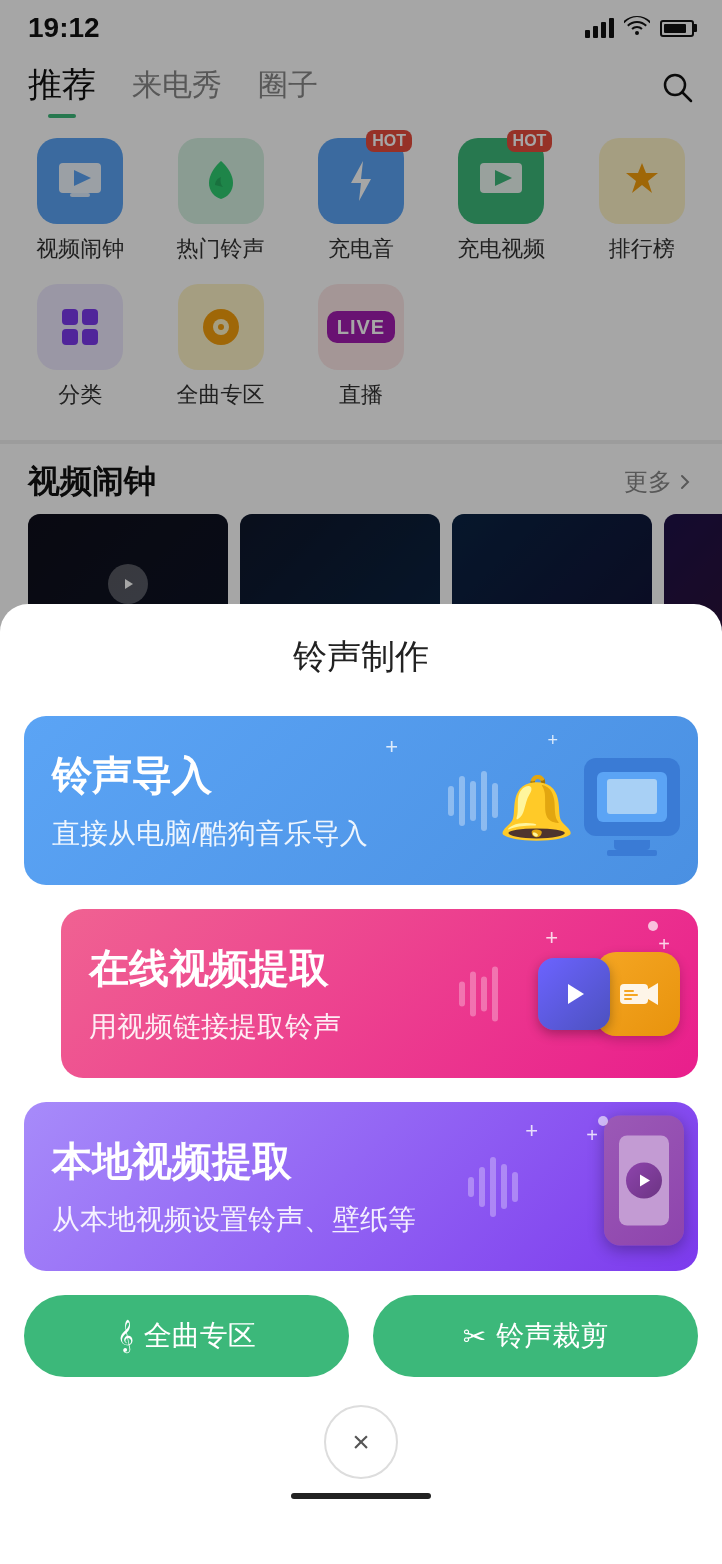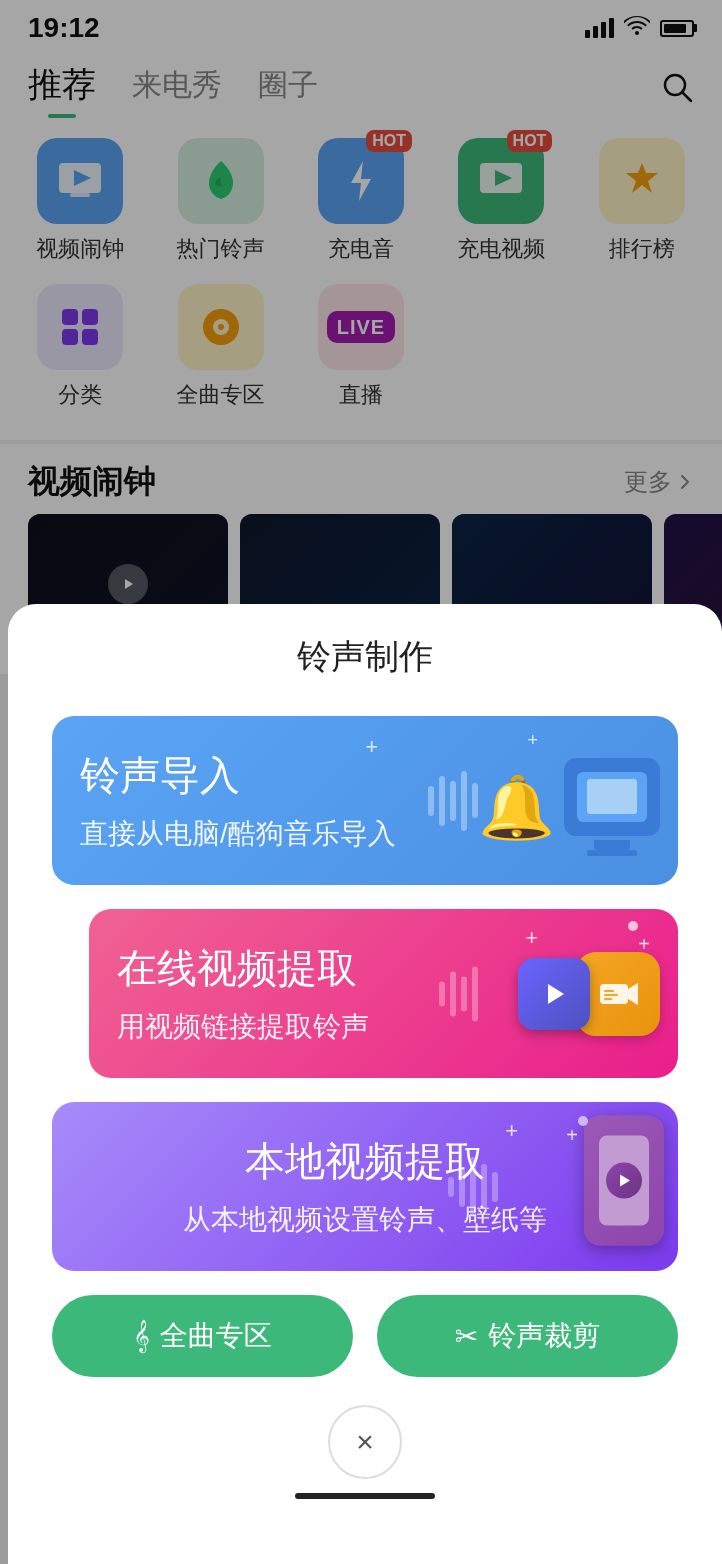--- a/index.html
+++ b/index.html
@@ -205,26 +205,26 @@
       right: 0;
       bottom: 0;
       background: rgba(0,0,0,0.35);
       z-index: 10;
     }
 
     
     .bottom-sheet {
       position: absolute;
       bottom: 0;
-      left: 8px;
+      left: 0;
       right: 0;
       background: #fff;
       border-radius: 28px 28px 0 0;
       z-index: 20;
-      padding: 30px 44px 50px;
+      padding: 30px 24px 50px;
       min-height: 960px;
     }
     .sheet-title {
       text-align: center;
       font-size: 34px;
       color: #222;
       margin-bottom: 36px;
       font-weight: 500;
     }
 
@@ -233,39 +233,38 @@
       border-radius: 22px;
       padding: 32px 28px;
       margin-bottom: 24px;
       position: relative;
       overflow: hidden;
       cursor: pointer;
       min-height: 160px;
     }
     .card-title {
       font-size: 40px;
-      font-weight: 400;
+      font-weight: 700;
       color: #fff;
       margin-bottom: 12px;
     }
     .card-subtitle {
       font-size: 28px;
       color: rgba(255,255,255,0.9);
     }
 
     .card-blue {
       background: linear-gradient(135deg, #5ba4f5 0%, #4a90e2 100%);
     }
     .card-pink {
       background: linear-gradient(135deg, #f06292 0%, #e91e8c 100%);
       margin-left: 37px;
     }
     .card-purple {
       background: linear-gradient(135deg, #a78bfa 0%, #7c3aed 100%);
-      text-align: center;
     }
 
     
     .bottom-btns {
       display: flex;
       gap: 24px;
       margin-top: 10px;
     }
     .btn-green {
       flex: 1;

